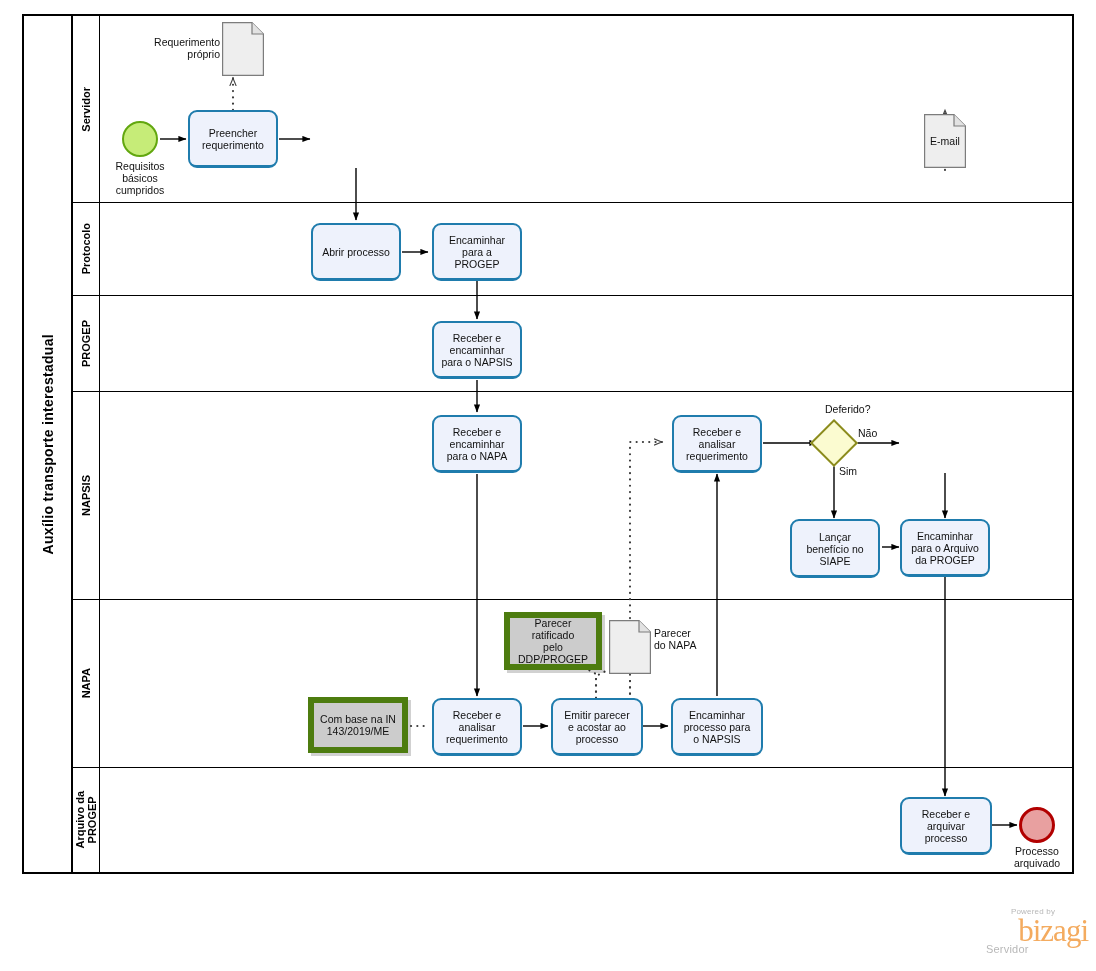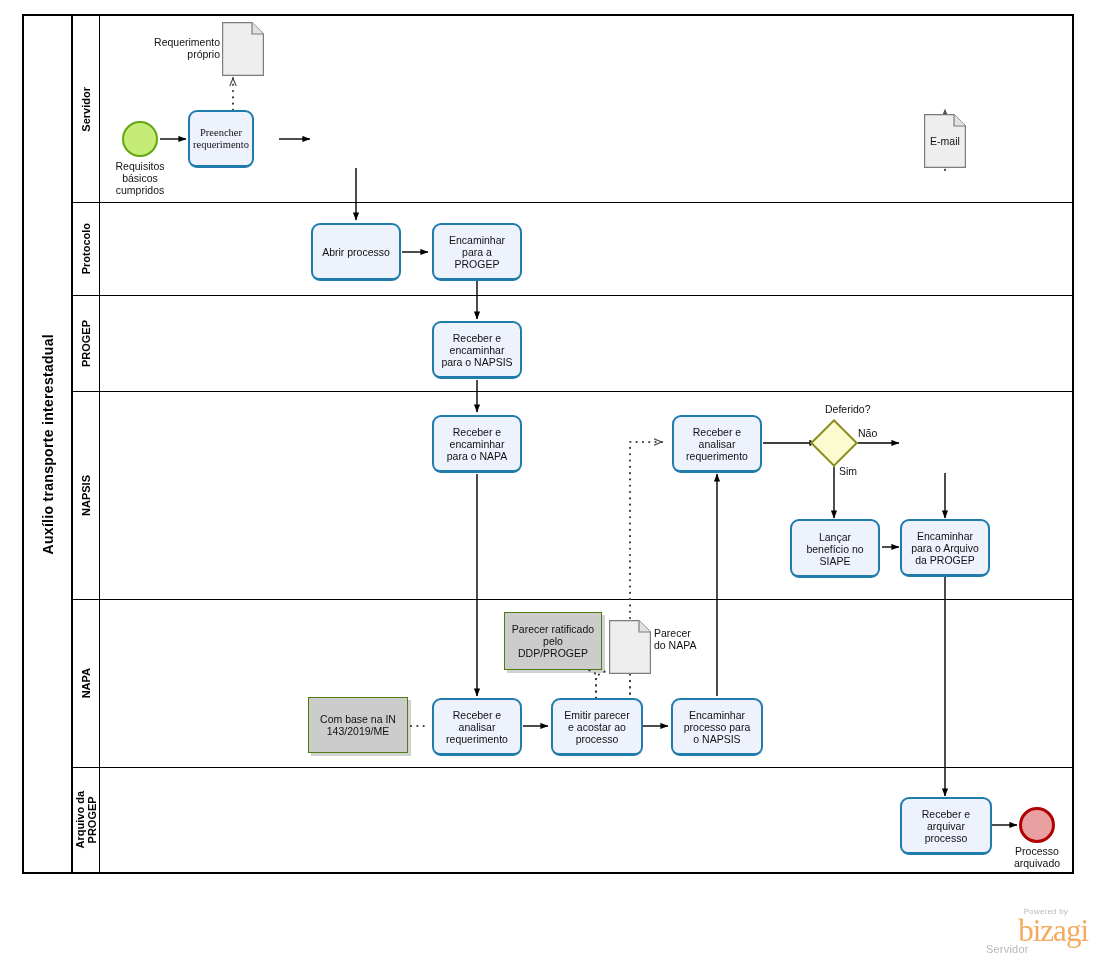--- a/index.html
+++ b/index.html
@@ -42,31 +42,31 @@
       background:#fbfbd0;border:2px solid #8b8b1d;box-sizing:border-box;}
   .gw-x{position:absolute;pointer-events:none;}
   .gw-label{position:absolute;font-size:10.5px;color:#111;white-space:nowrap;margin-left:13px;}
 
   
   .doc{position:absolute;}
   .doc-label{position:absolute;font-size:10.5px;line-height:12px;text-align:center;color:#111;}
   .doc-label.inside{display:flex;align-items:center;justify-content:center;}
 
   
-  .anno{position:absolute;box-sizing:border-box;background:#cccccc;border:1px solid #4d7c0f;
+  .anno{position:absolute;box-sizing:border-box;background:#cccccc;border:6px solid #4d7c0f;
         display:flex;align-items:center;justify-content:center;text-align:center;
         font-size:10.5px;line-height:12px;color:#111;padding:20px 3px;
         box-shadow:3px 3px 0 rgba(0,0,0,.18);}
 
   
   .flow-label{position:absolute;font-size:10.5px;color:#111;white-space:nowrap;}
 
   
   #bizagi{position:absolute;right:8px;bottom:8px;width:104px;height:56px;text-align:right;}
-  #bizagi .powered{font-size:8px;color:#b8b8b8;letter-spacing:.2px;margin-right:20px;}
+  #bizagi .powered{font-size:8px;color:#b8b8b8;letter-spacing:.2px;margin-right:6px;text-align:center;}
   #bizagi .brand{font-size:31px;line-height:30px;color:#f4ab5f;font-weight:normal;
                  letter-spacing:-1px;font-family:Liberation Serif, serif;}
   #bizagi .modeler{font-size:11px;color:#b8b8b8;letter-spacing:.2px;text-align:left;
                    margin-left:2px;margin-top:-3px;}
 </style>
 </head>
 <body>
 
 <div id="canvas">
 
@@ -171,21 +171,21 @@
 
   <div class="ev ev-start" style="left:122px;top:121px;width:36px;height:36px;"></div>
   <div class="ev-label" style="left:95px;top:160px;width:90px;white-space:pre-line;">Requisitos
 básicos
 cumpridos</div>
 
   <div class="ev ev-end" style="left:1019px;top:807px;width:36px;height:36px;"></div>
   <div class="ev-label" style="left:992px;top:845px;width:90px;white-space:pre-line;">Processo
 arquivado</div>
 
-  <div class="task" style="left:188px;top:110px;width:66px;height:58px;white-space:pre-line;font-family:Liberation Serif, serif;">Preencher
+  <div class="task" style="left:188px;top:110px;width:90px;height:58px;white-space:pre-line;">Preencher
 requerimento</div>
 
 
   <div class="task" style="left:311px;top:223px;width:90px;height:58px;white-space:pre-line;">Abrir processo</div>
 
   <div class="task" style="left:432px;top:223px;width:90px;height:58px;white-space:pre-line;">Encaminhar
 para a
 PROGEP</div>
 
   <div class="task" style="left:432px;top:321px;width:90px;height:58px;white-space:pre-line;">Receber e

